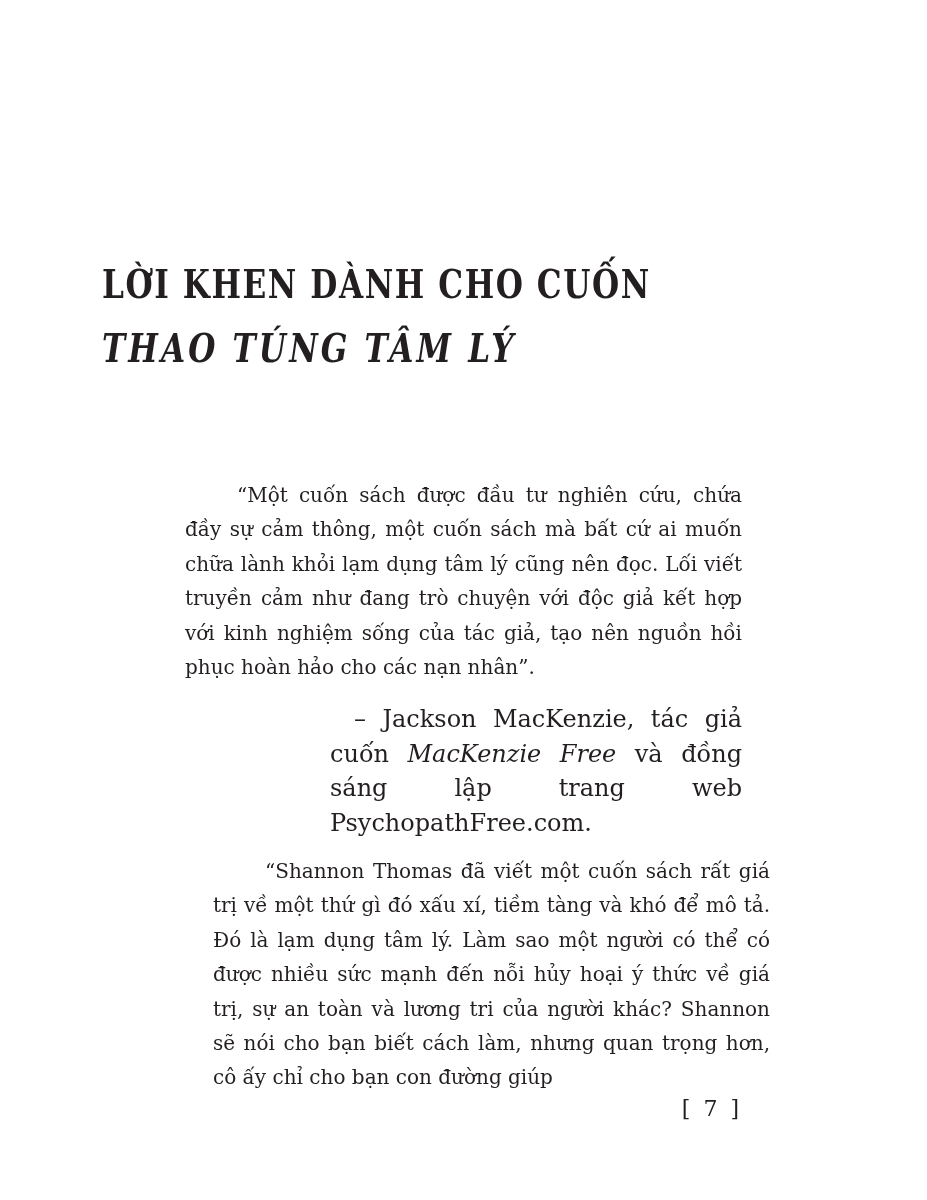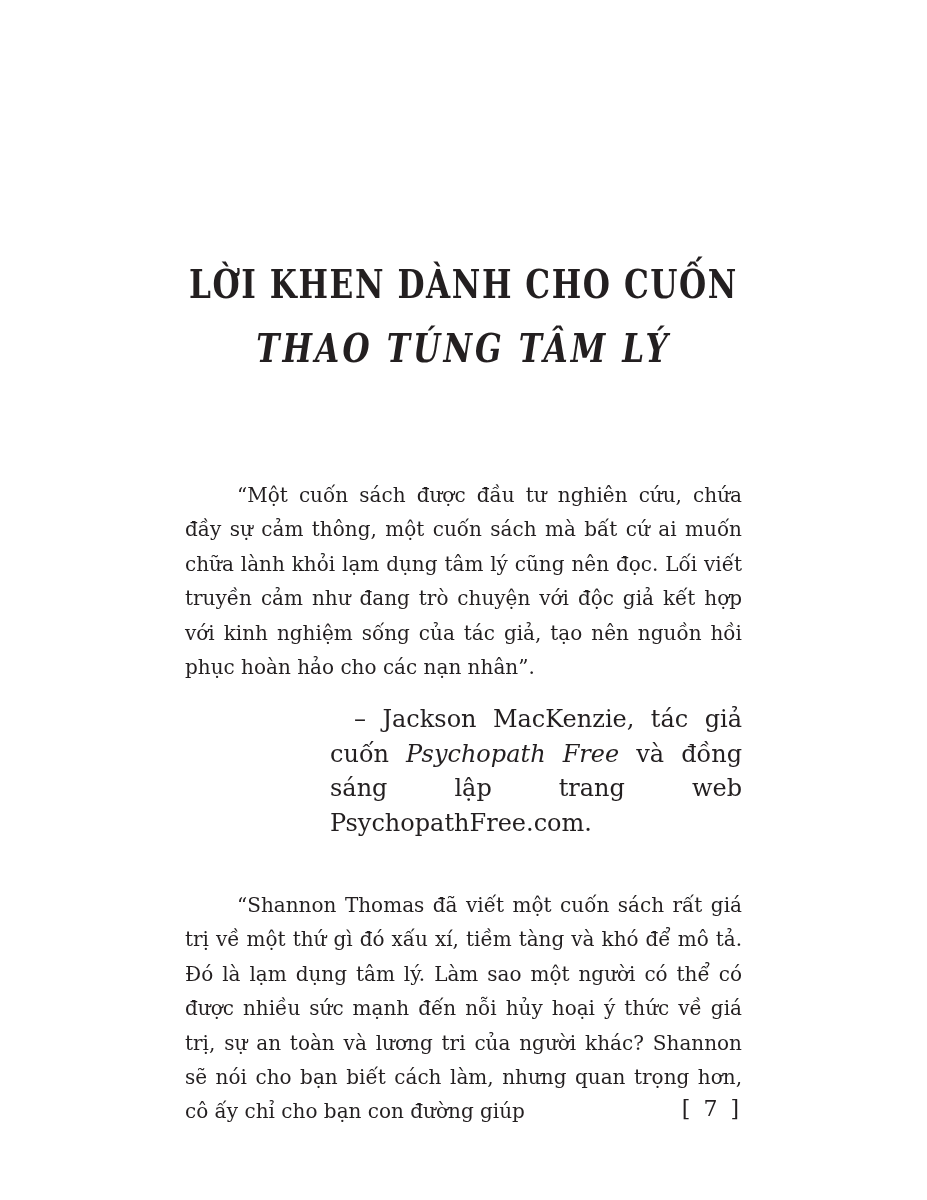--- a/index.html
+++ b/index.html
@@ -14,21 +14,21 @@
     background: #ffffff;
     color: #231f20;
     font-family: "DejaVu Serif", serif;
     overflow: hidden;
   }
   .title-block {
     position: absolute;
     top: 252px;
     left: 0;
     width: 100%;
-    text-align: center;
+    text-align: left;
   }
   .title-line {
     display: block;
     height: 64px;
     line-height: 64px;
     font-weight: bold;
     font-size: 40px;
     letter-spacing: 2px;
     transform: scaleX(0.78);
     transform-origin: 50% 50%;
@@ -41,21 +41,21 @@
   .body-par {
     position: absolute;
     left: 185px;
     width: 557px;
     font-size: 20px;
     line-height: 34.4px;
     text-align: justify;
     text-indent: 52px;
   }
   .par-quote1 { top: 458px; }
-  .par-quote2 { top: 868px; }
+  .par-quote2 { top: 834px; margin-left: 28px; }
   .attribution {
     position: absolute;
     left: 330px;
     width: 412px;
     top: 678px;
     font-size: 24px;
     line-height: 34.6px;
     text-align: justify;
     text-indent: 24px;
   }
@@ -75,19 +75,19 @@
 
 <div class="page">
 
   <div class="title-block">
     <span class="title-line">LỜI KHEN DÀNH CHO CUỐN</span>
     <span class="title-line italic">THAO TÚNG TÂM LÝ</span>
   </div>
 
   <p class="body-par par-quote1">“Một cuốn sách được đầu tư nghiên cứu, chứa đầy sự cảm thông, một cuốn sách mà bất cứ ai muốn chữa lành khỏi lạm dụng tâm lý cũng nên đọc. Lối viết truyền cảm như đang trò chuyện với độc giả kết hợp với kinh nghiệm sống của tác giả, tạo nên nguồn hồi phục hoàn hảo cho các nạn nhân”.</p>
 
-  <p class="attribution"><span>– Jackson MacKenzie, tác giả cuốn </span><span class="italic">Psychopath Free</span><span> và đồng sáng lập trang web PsychopathFree.com.</span></p>
+  <p class="attribution"><span>– Jackson MacKenzie, tác giả cuốn </span><span class="italic">MacKenzie Free</span><span> và đồng sáng lập trang web PsychopathFree.com.</span></p>
 
   <p class="body-par par-quote2">“Shannon Thomas đã viết một cuốn sách rất giá trị về một thứ gì đó xấu xí, tiềm tàng và khó để mô tả. Đó là lạm dụng tâm lý. Làm sao một người có thể có được nhiều sức mạnh đến nỗi hủy hoại ý thức về giá trị, sự an toàn và lương tri của người khác? Shannon sẽ nói cho bạn biết cách làm, nhưng quan trọng hơn, cô ấy chỉ cho bạn con đường giúp</p>
 
   <div class="page-number">[ 7 ]</div>
 
 </div>
 
 </body></html>

